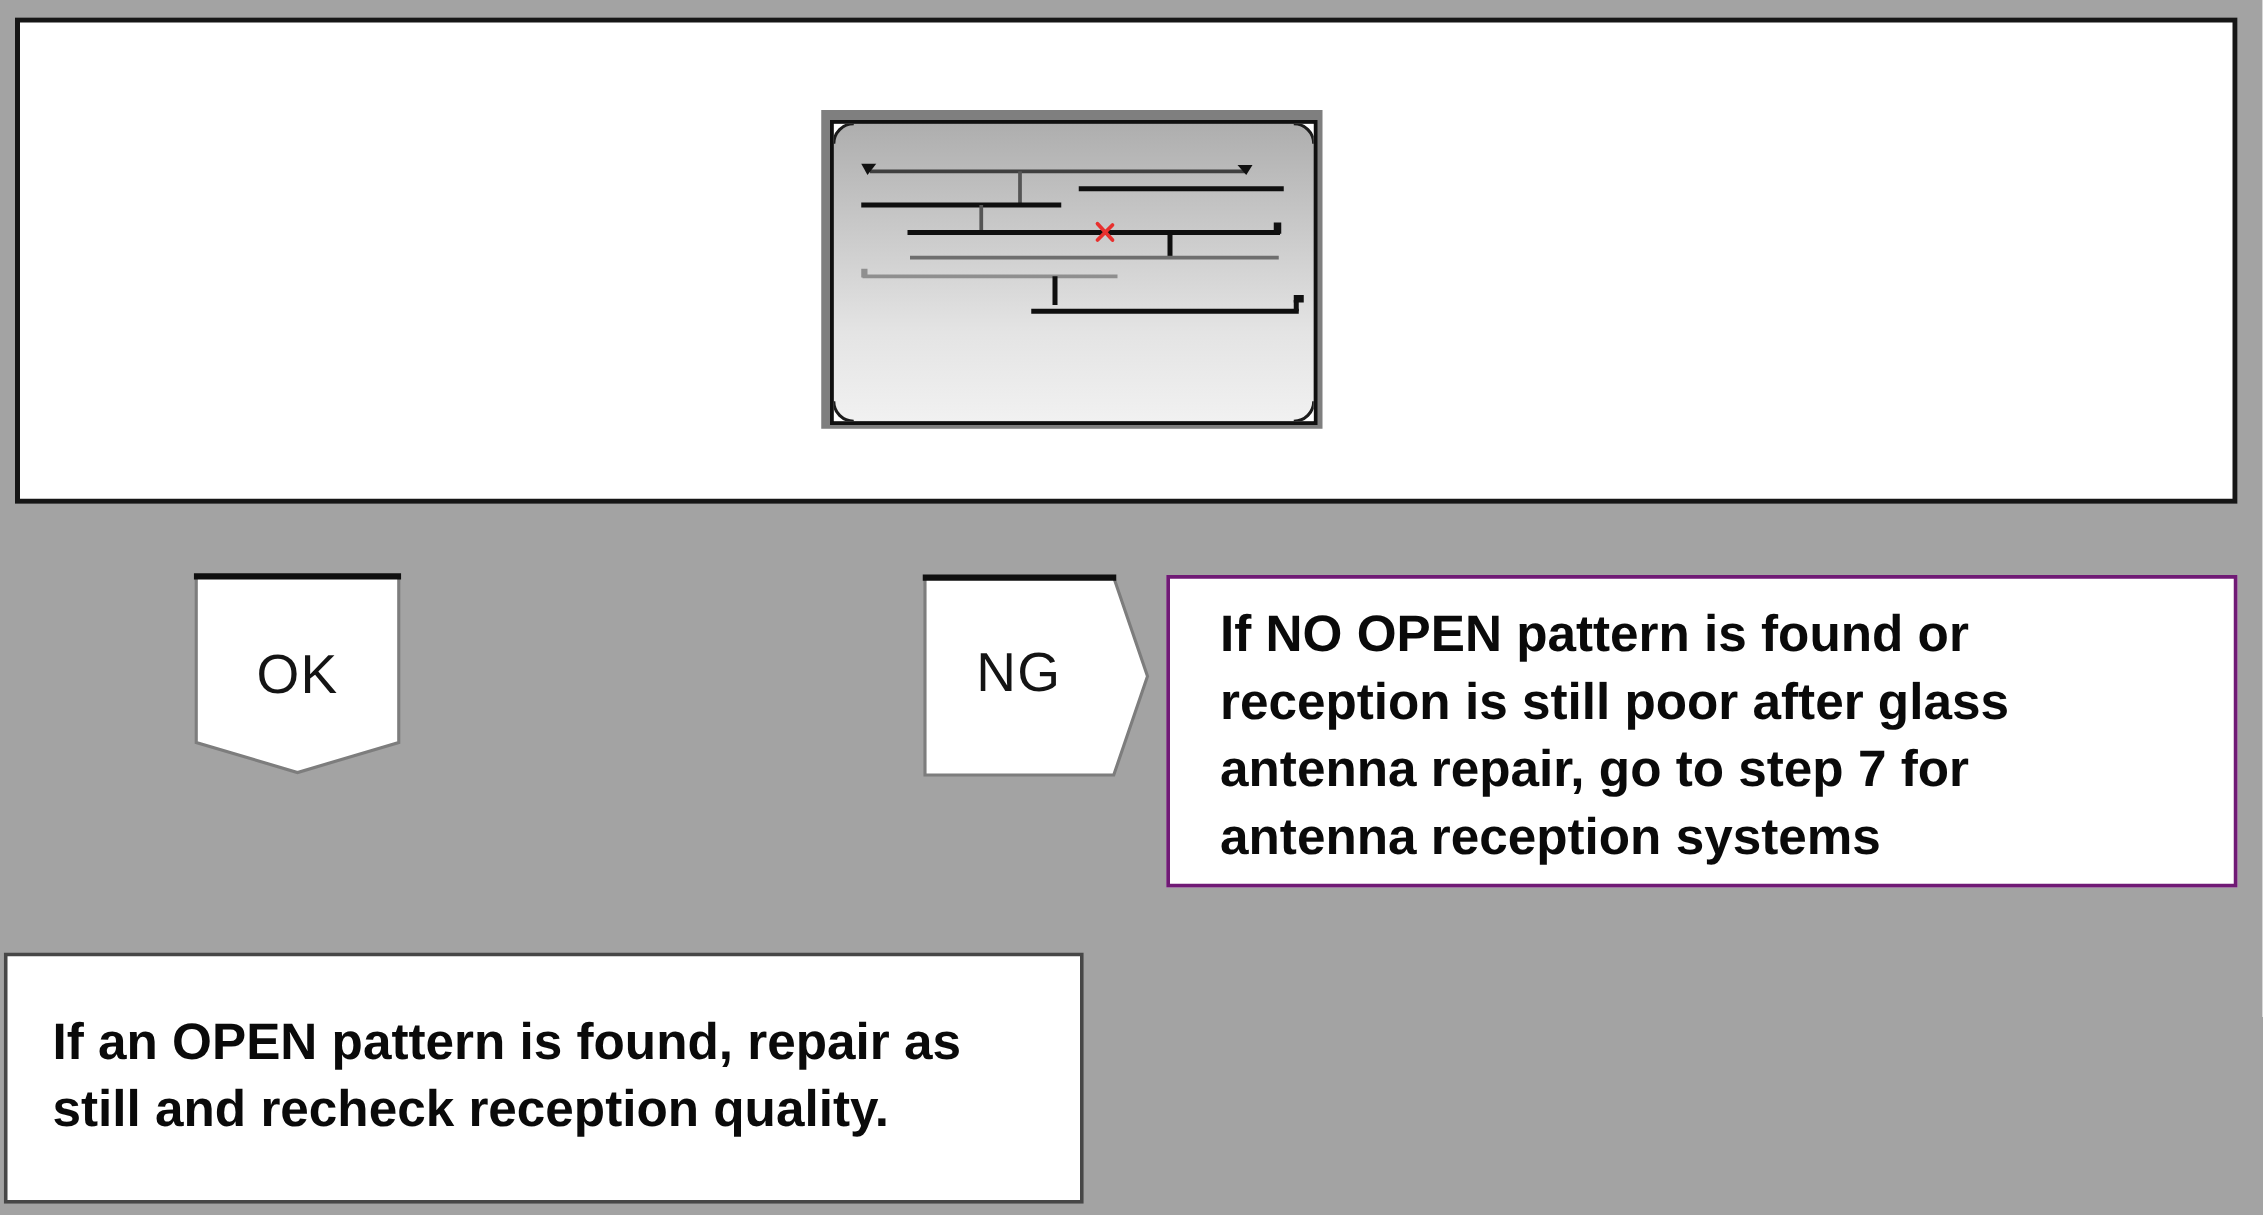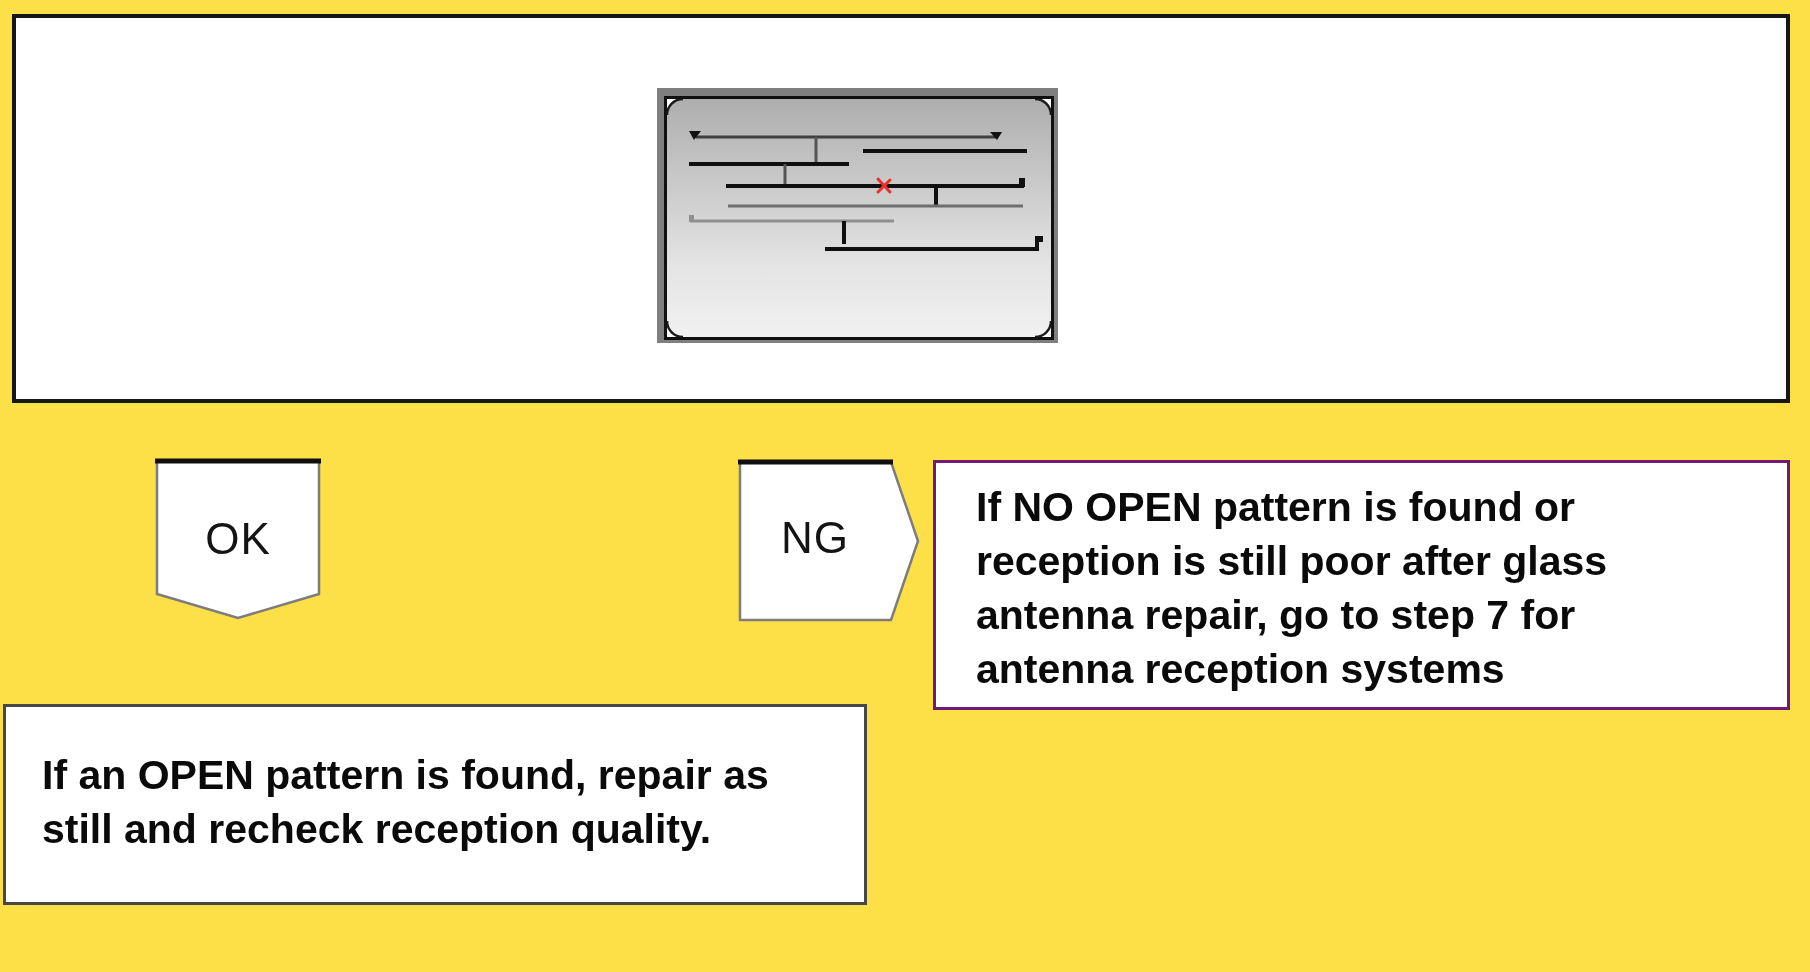--- a/index.html
+++ b/index.html
@@ -1,17 +1,17 @@
 <!DOCTYPE html>
 <html><head>
 <meta charset="utf-8">
 <style>
   html,body{margin:0;padding:0;background:#ffffff;}
   .canvas{
-    position:relative;width:1810px;height:972px;background:#fde047;overflow:hidden;
+    position:relative;width:1810px;height:972px;background:#a3a3a3;overflow:hidden;
     font-family:"Liberation Sans",sans-serif;color:#141414;
   }
   
   .flow-panel{
     position:absolute;left:12px;top:14px;width:1770px;height:381px;
     border:4px solid #161616;background:#ffffff;
   }
   
   .glass-wrap{
     position:absolute;left:641px;top:70px;width:401px;height:255px;
@@ -30,21 +30,21 @@
   
   .note-box{
     position:absolute;box-sizing:border-box;background:#ffffff;
     font-weight:700;font-size:41px;line-height:54px;color:#0a0a0a;
   }
   .ng-note{
     left:933px;top:460px;width:857px;height:250px;border:3px solid #701a75;
     padding:17px 20px 0 40px;
   }
   .ok-note{
-    left:3px;top:704px;width:864px;height:201px;border:3px solid #474747;
+    left:3px;top:762px;width:864px;height:201px;border:3px solid #474747;
     padding:41px 16px 0 36px;
   }
   .note-line{white-space:nowrap;}
 </style>
 </head>
 <body>
 
 <div class="canvas">
 
   <div class="flow-panel">

